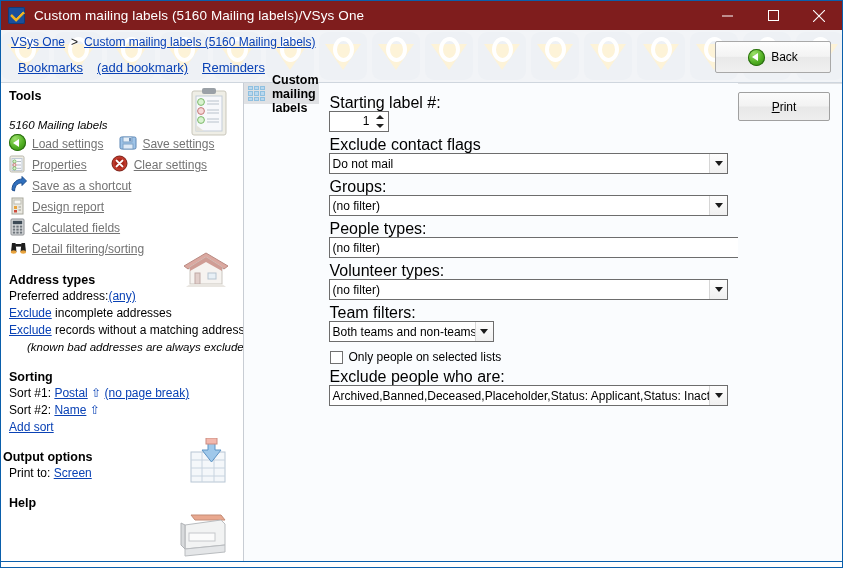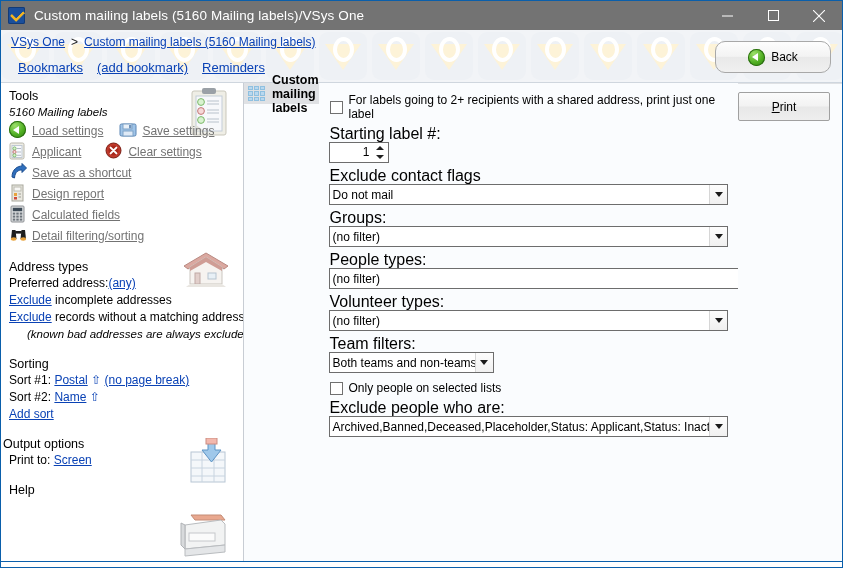--- a/index.html
+++ b/index.html
@@ -20,21 +20,21 @@
     position: absolute; inset: 0;
     background: #ffffff;
     border: 1px solid #0a5fab;
     box-sizing: border-box;
     display: flex; flex-direction: column;
   }
 
   
   #titlebar {
     height: 29px; flex: 0 0 29px;
-    background: #737373;
+    background: #7f1d1d;
     display: flex; align-items: center;
     color: #ffffff;
     justify-content: space-between;
   }
   #title-icon {
     width: 18px; height: 18px;
     margin-left: 7px; margin-right: 8px;
     position: relative; flex: 0 0 18px;
   }
   .shield {
@@ -125,21 +125,21 @@
   #bookmarkbar a {
     color: #0a42b5; text-decoration: underline;
     margin-right: 14px; cursor: pointer;
   }
 
   #backbtn {
     position: absolute; right: 11px; top: 11px;
     width: 114px; height: 30px;
     background: linear-gradient(to bottom, #fdfdfd 0%, #f3f3f3 48%, #e9e9e9 50%, #f0f0f0 100%);
     border: 1px solid #a8a8a8;
-    border-radius: 10px;
+    border-radius: 2px;
     display: flex; align-items: center; justify-content: center;
     gap: 6px;
     font-size: 12px;
     z-index: 4;
     cursor: pointer;
   }
   .greenarrow {
     width: 17px; height: 17px; border-radius: 50%;
     background: radial-gradient(circle at 35% 28%, #9ce06a 0%, #4fae21 55%, #2e7a10 100%);
     box-shadow: inset 0 0 0 1px #2b6d12;
@@ -166,26 +166,26 @@
   #sidebar {
     flex: 0 0 243px; width: 243px;
     background: #ffffff;
     border-right: 1px solid #c8cdd4;
     position: relative;
     padding: 6px 0 0 0;
     box-sizing: border-box;
     overflow: hidden;
   }
   .sb-head {
-    font-weight: normal; font-size: 12.5px;
+    font-weight: bold; font-size: 12.5px;
     margin: 0 0 1px 8px;
   }
   .sb-sub {
     font-style: italic; font-size: 11.5px;
-    margin: 3px 0 2px 8px;
+    margin: 16px 0 2px 8px;
   }
   .sb-row {
     display: flex; align-items: center;
     height: 21px;
     padding-left: 8px;
     position: relative;
   }
   .sb-row .lnk {
     color: #737373; text-decoration: underline;
     font-size: 12px; cursor: pointer; white-space: nowrap;
@@ -512,21 +512,21 @@
             <rect x="1" y="1" width="14" height="16" rx="1.5" fill="#efeee6" stroke="#b9b7ab"></rect>
             <rect x="3" y="3.5" width="10" height="12" fill="#f8f9fc" stroke="#c0c9d4"></rect>
             <circle cx="5.5" cy="6.5" r="1.6" fill="#d9f2d0" stroke="#7cb96a"></circle>
             <circle cx="5.5" cy="10" r="1.6" fill="#f6d8d8" stroke="#c47878"></circle>
             <circle cx="5.5" cy="13.3" r="1.6" fill="#d9f2d0" stroke="#7cb96a"></circle>
             <line x1="8" y1="6.5" x2="12" y2="6.5" stroke="#b3bcc6"></line>
             <line x1="8" y1="10" x2="12" y2="10" stroke="#b3bcc6"></line>
             <line x1="8" y1="13.3" x2="12" y2="13.3" stroke="#b3bcc6"></line>
           </svg>
         </span>
-        <a class="lnk">Applicant</a>
+        <a class="lnk">Properties</a>
         <span class="sb-col2" style="margin-left:24px;">
           <span class="ic">
             <svg width="17" height="17" viewBox="0 0 17 17">
               <circle cx="8.5" cy="8.5" r="7.5" fill="#c0392b" stroke="#7b1f16"></circle>
               <circle cx="8.5" cy="8.5" r="5" fill="#a8291d"></circle>
               <path d="M5.6 5.6 L11.4 11.4 M11.4 5.6 L5.6 11.4" stroke="#ffffff" stroke-width="2" stroke-linecap="round"></path>
             </svg>
           </span>
           <a class="lnk">Clear settings</a>
         </span>
@@ -677,24 +677,20 @@
             <i></i>
             <i></i>
             <i></i>
             <i></i>
         </span>
         <span id="panel-title">Custom mailing labels</span>
       </div>
 
       <div id="panel-body">
 
-        <div class="chkrow">
-          <span class="chkbox"></span>
-          <span>For labels going to 2+ recipients with a shared address, print just one label</span>
-        </div>
 
         <div class="fld-label">Starting label #:</div>
         <div class="spin">
           <span class="val">1</span>
           <span class="btns">
             <div>
                 <span class="upc"></span>
               </div>
             <div>
                 <span class="dnc"></span>

